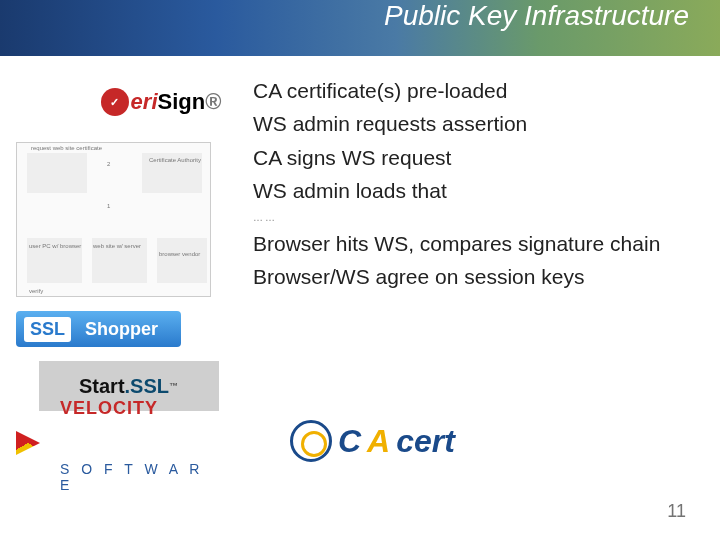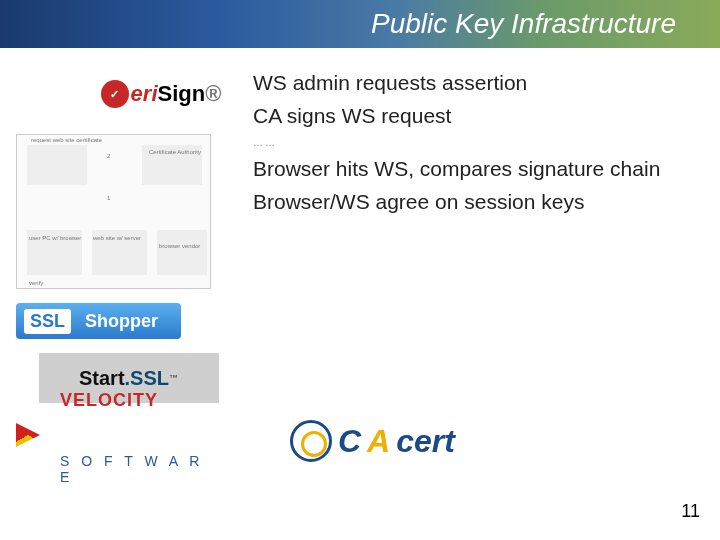--- a/index.html
+++ b/index.html
@@ -6,26 +6,26 @@
   body {
     width: 720px;
     height: 540px;
     font-family: Arial, Helvetica, sans-serif;
     background: #ffffff;
     position: relative;
     overflow: hidden;
   }
   .header-bar {
     width: 100%;
-    height: 48px;
+    height: 56px;
     background: linear-gradient(90deg, #1a3a6e 0%, #2a5a9e 30%, #4a7aa5 55%, #6a9a6a 75%, #8aaa5a 100%);
     display: flex;
-    align-items: center;
+    align-items: flex-start;
     justify-content: flex-end;
-    padding-right: 44px;
+    padding-right: 31px;
   }
   .header-title {
     color: #ffffff;
     font-size: 28px;
     font-style: italic;
     font-weight: normal;
   }
   .content {
     display: flex;
     padding: 20px 0 0 16px;
@@ -49,23 +49,23 @@
   }
   .divider {
     font-size: 10px;
     color: #888;
     letter-spacing: 2px;
     margin: 6px 0;
   }
   .page-num {
     position: absolute;
     bottom: 18px;
-    right: 20px;
+    right: 34px;
     font-size: 18px;
-    color: #000000;
+    color: #737373;
   }
   
   .logo-box {
     display: flex;
     align-items: center;
     justify-content: center;
     font-size: 11px;
     color: #666;
   }
   .verisign {
@@ -210,22 +210,24 @@
     </div>
 
     <div class="logo-box velocity">
       <span class="main">VELOCITY</span>
       <span class="sub">S O F T W A R E</span>
     </div>
 
   </div>
 
   <div class="right-col">
+    <div class="bullet-line">CA certificate(s) pre-loaded</div>
     <div class="bullet-line">WS admin requests assertion</div>
     <div class="bullet-line">CA signs WS request</div>
+    <div class="bullet-line">WS admin loads that</div>
     <div class="divider">……</div>
     <div class="bullet-line">Browser hits WS, compares signature chain</div>
     <div class="bullet-line">Browser/WS agree on session keys</div>
   </div>
 </div>
 
 <div class="cacert">
   <div class="icon"></div>
   <span class="mid">C</span>
     <span class="a1">A</span>

